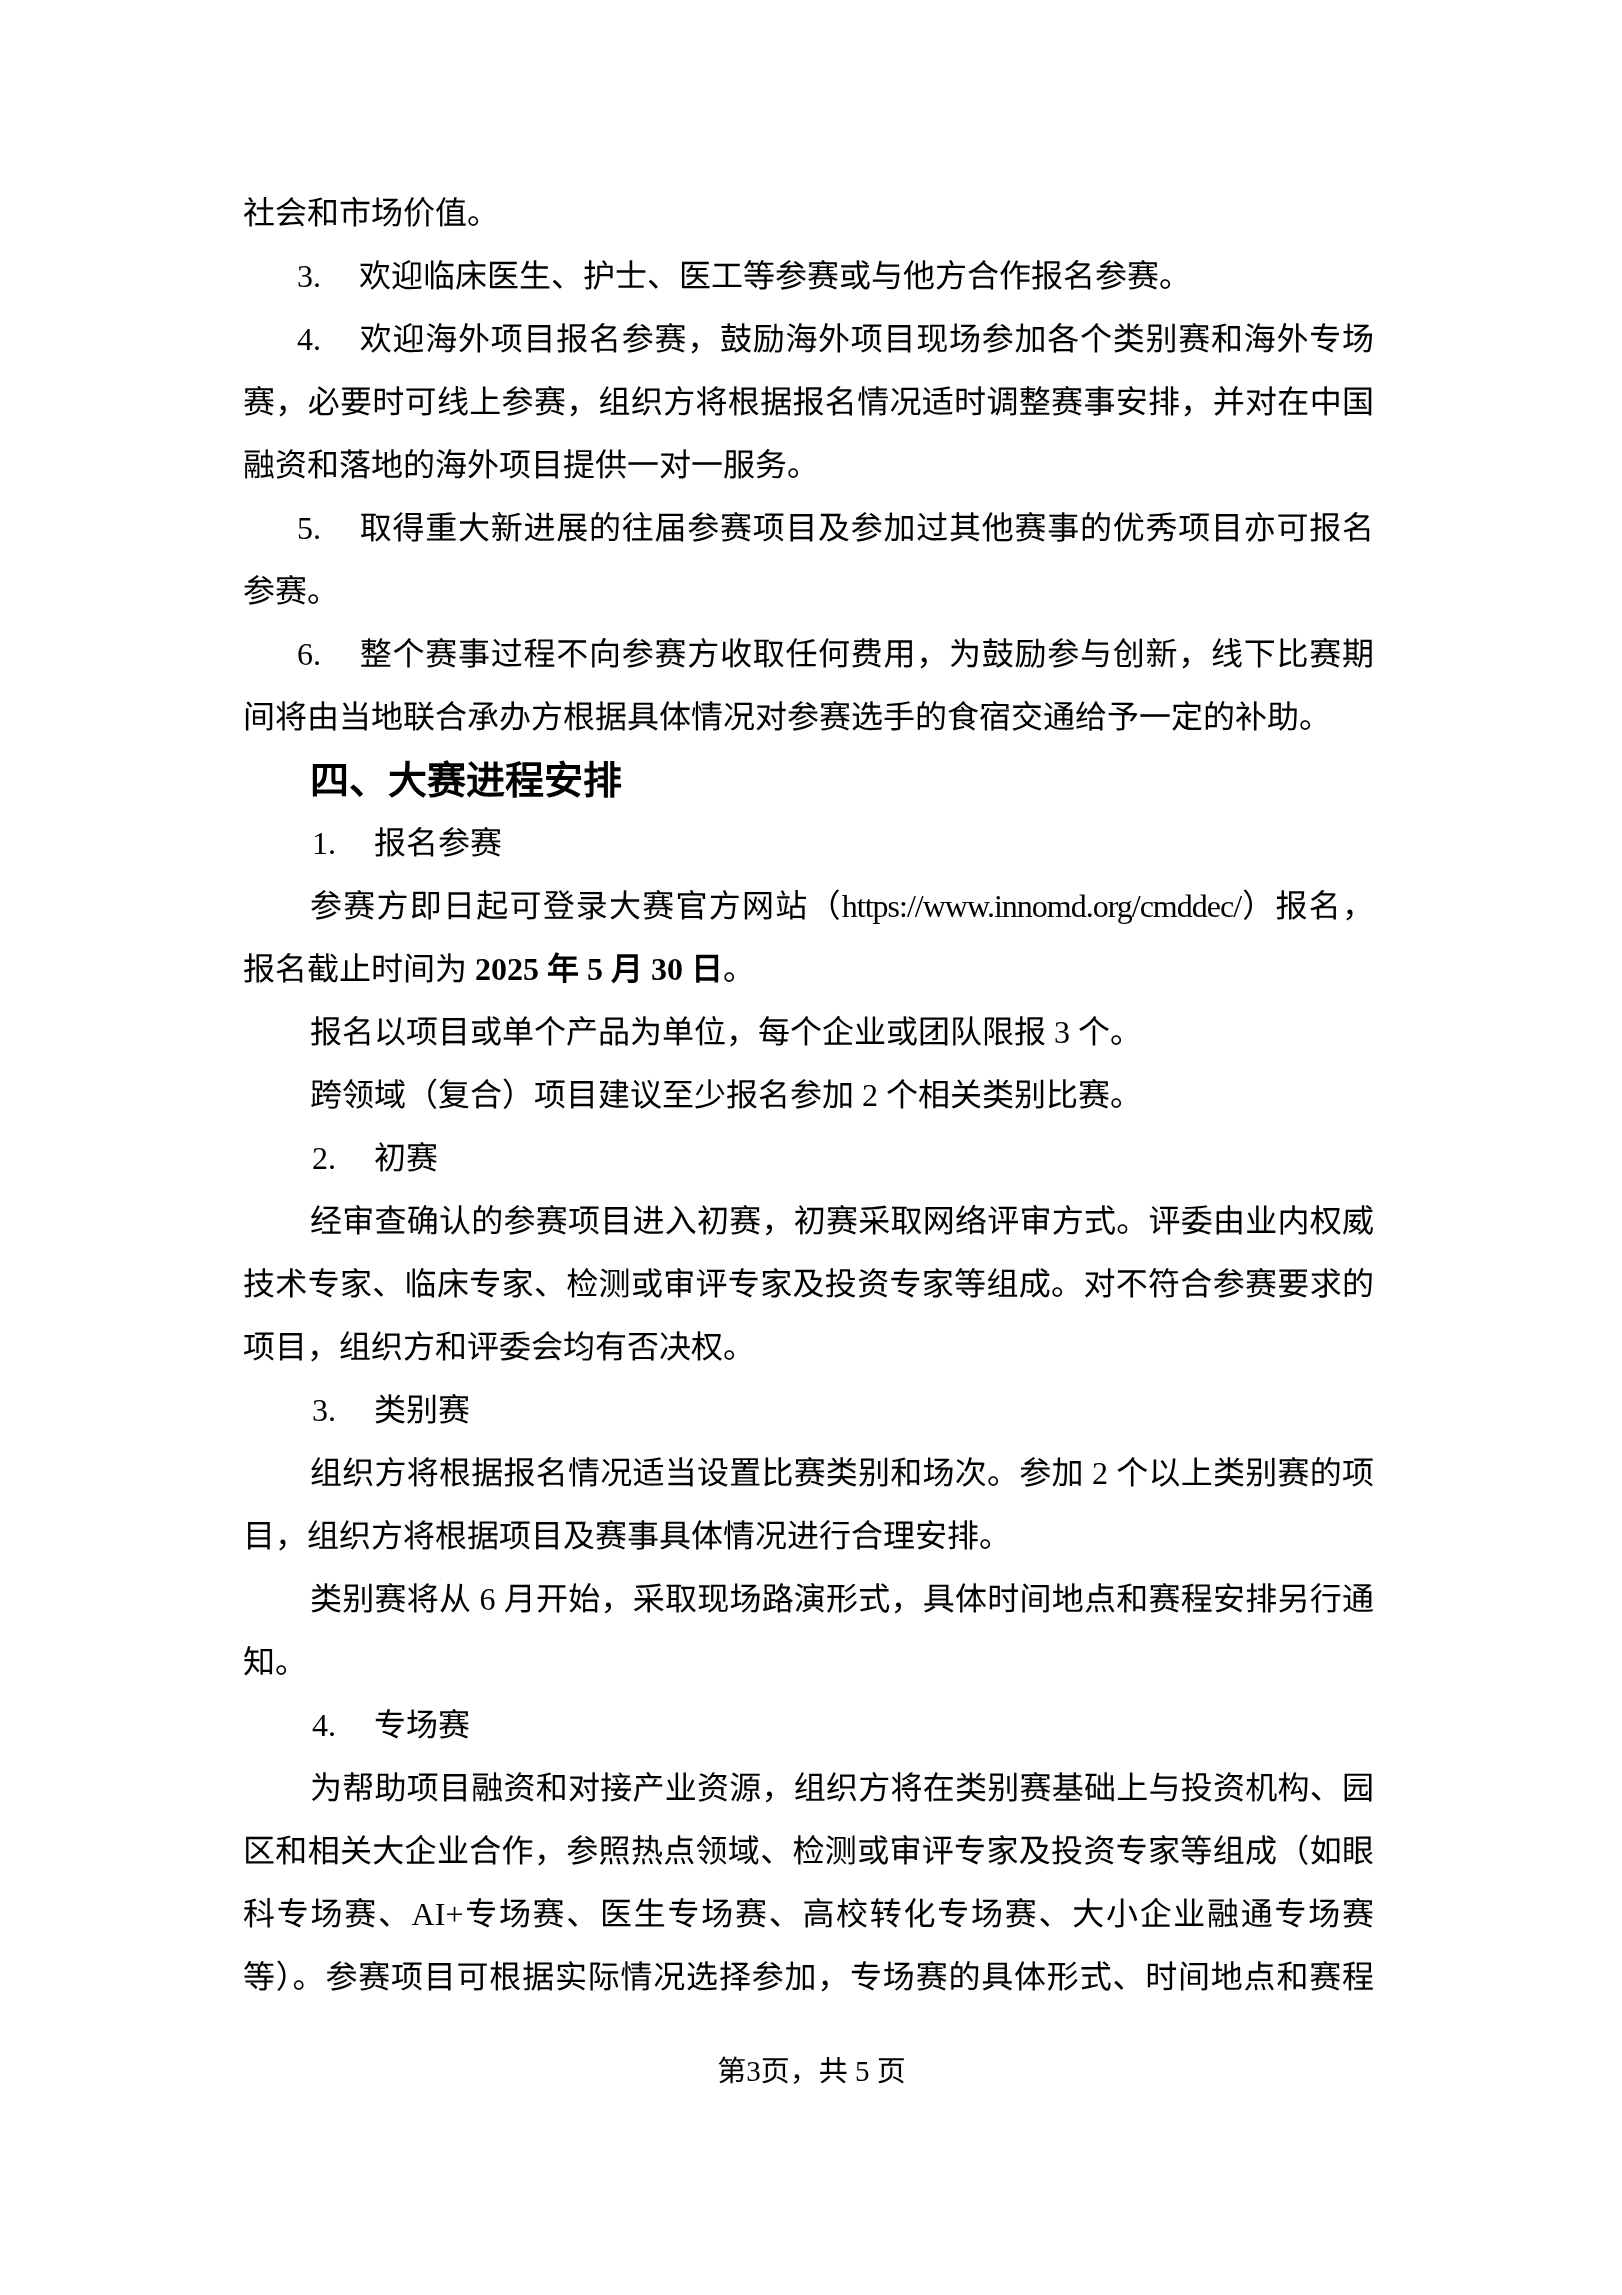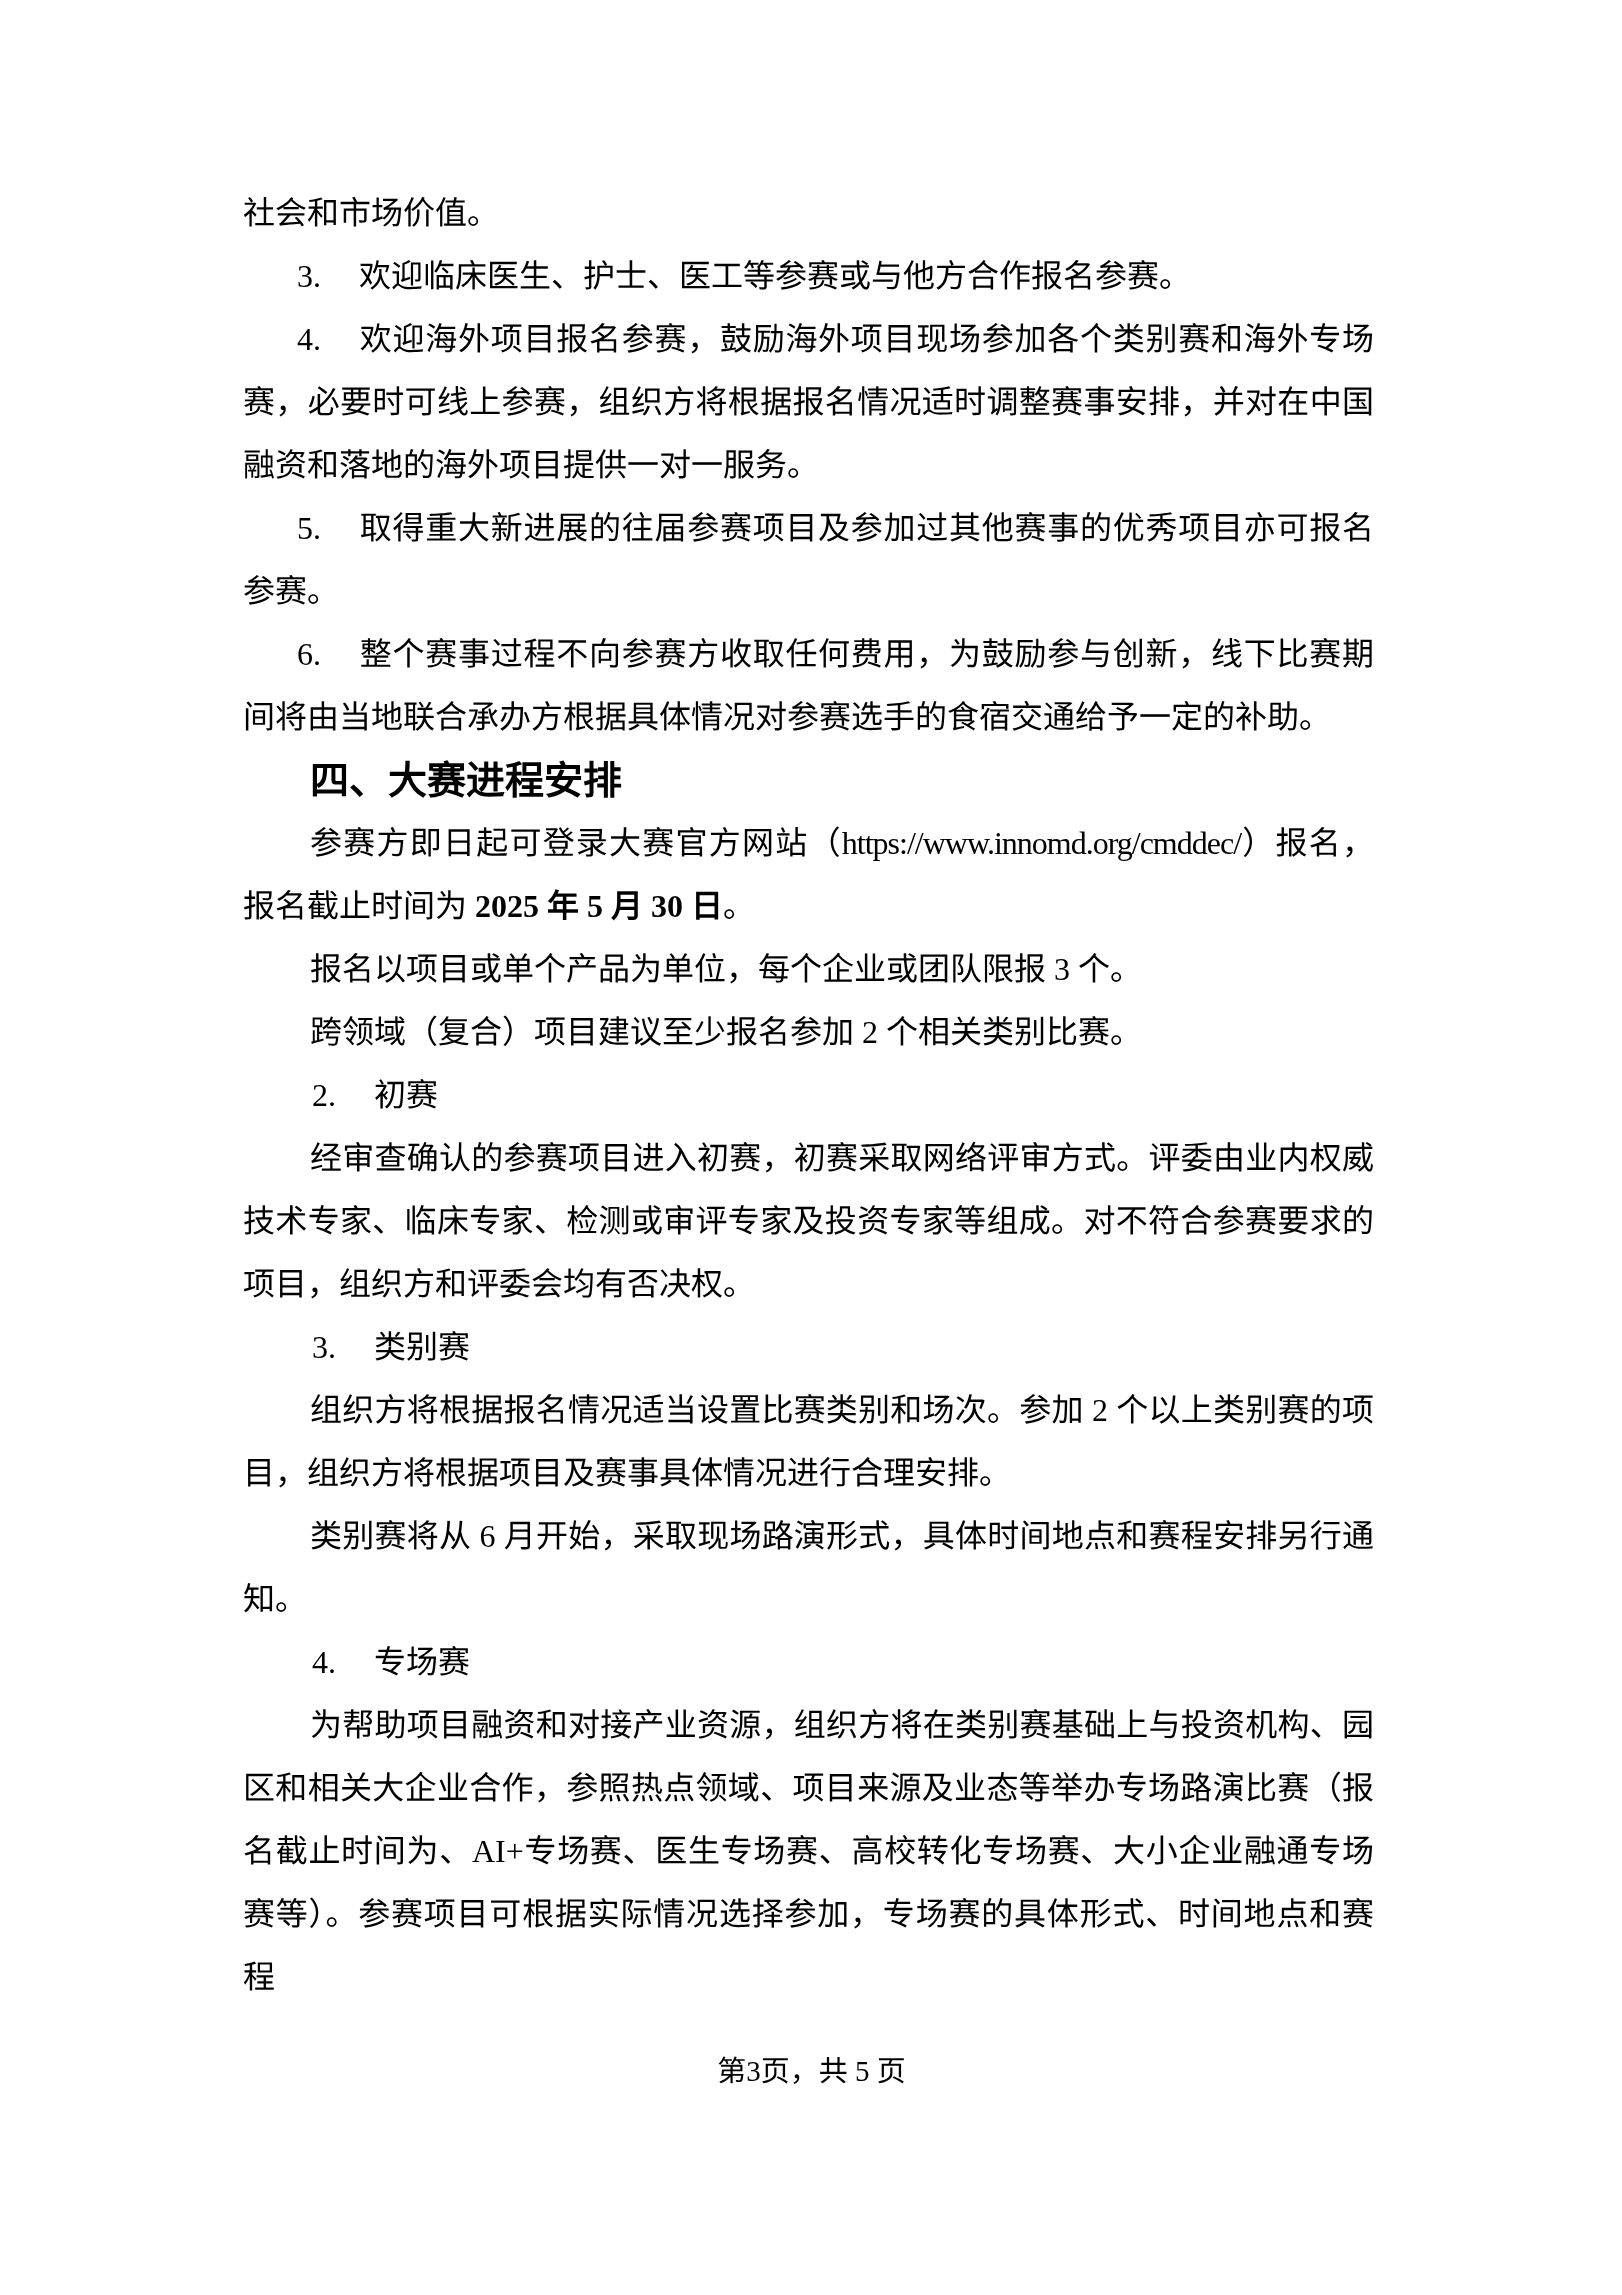--- a/index.html
+++ b/index.html
@@ -72,38 +72,39 @@
     <p class="para p-list-a"><span class="num">3.</span><span>欢迎临床医生、护士、医工等参赛或与他方合作报名参赛。</span></p>
 
     <p class="para p-list-a"><span class="num">4.</span><span>欢迎海外项目报名参赛，鼓励海外项目现场参加各个类别赛和海外专场赛，必要时可线上参赛，组织方将根据报名情况适时调整赛事安排，并对在中国融资和落地的海外项目提供一对一服务。</span></p>
 
     <p class="para p-list-a"><span class="num">5.</span><span>取得重大新进展的往届参赛项目及参加过其他赛事的优秀项目亦可报名参赛。</span></p>
 
     <p class="para p-list-a"><span class="num">6.</span><span>整个赛事过程不向参赛方收取任何费用，为鼓励参与创新，线下比赛期间将由当地联合承办方根据具体情况对参赛选手的食宿交通给予一定的补助。</span></p>
 
     <p class="para heading">四、大赛进程安排</p>
 
+    <p class="para p-list-b"><span class="num">1.</span><span>报名参赛</span></p>
 
     <p class="para p-indent"><span>参赛方即日起可登录大赛官方网站（</span><span class="url">https://www.innomd.org/cmddec/</span><span>）报名，报名截止时间为 </span><span class="bold">2025 年 5 月 30 日</span><span>。</span></p>
 
     <p class="para p-indent">报名以项目或单个产品为单位，每个企业或团队限报 3 个。</p>
 
     <p class="para p-indent">跨领域（复合）项目建议至少报名参加 2 个相关类别比赛。</p>
 
     <p class="para p-list-b"><span class="num">2.</span><span>初赛</span></p>
 
     <p class="para p-indent">经审查确认的参赛项目进入初赛，初赛采取网络评审方式。评委由业内权威技术专家、临床专家、检测或审评专家及投资专家等组成。对不符合参赛要求的项目，组织方和评委会均有否决权。</p>
 
     <p class="para p-list-b"><span class="num">3.</span><span>类别赛</span></p>
 
     <p class="para p-indent">组织方将根据报名情况适当设置比赛类别和场次。参加 2 个以上类别赛的项目，组织方将根据项目及赛事具体情况进行合理安排。</p>
 
     <p class="para p-indent">类别赛将从 6 月开始，采取现场路演形式，具体时间地点和赛程安排另行通知。</p>
 
     <p class="para p-list-b"><span class="num">4.</span><span>专场赛</span></p>
 
-    <p class="para p-indent p-runon">为帮助项目融资和对接产业资源，组织方将在类别赛基础上与投资机构、园区和相关大企业合作，参照热点领域、项目来源及业态等举办专场路演比赛（报名截止时间为、AI+专场赛、医生专场赛、高校转化专场赛、大小企业融通专场赛等）。参赛项目可根据实际情况选择参加，专场赛的具体形式、时间地点和赛程</p>
+    <p class="para p-indent p-runon">为帮助项目融资和对接产业资源，组织方将在类别赛基础上与投资机构、园区和相关大企业合作，参照热点领域、检测或审评专家及投资专家等组成（如眼科专场赛、AI+专场赛、医生专场赛、高校转化专场赛、大小企业融通专场赛等）。参赛项目可根据实际情况选择参加，专场赛的具体形式、时间地点和赛程</p>
 
   </div>
 
   <div class="footer">第3页，共 5 页</div>
 </div>
 
 
 </body></html>

